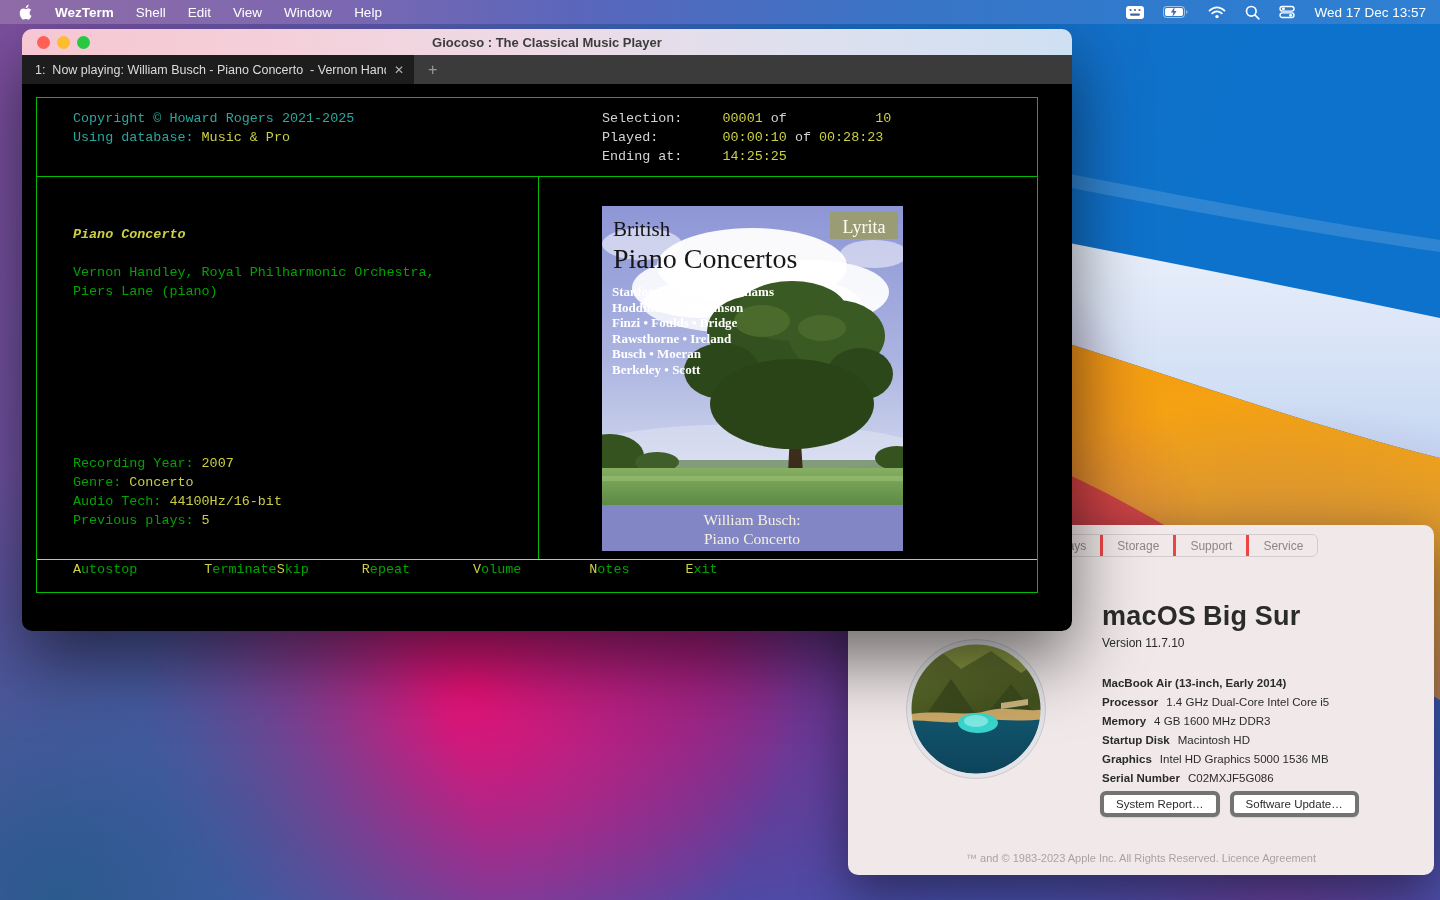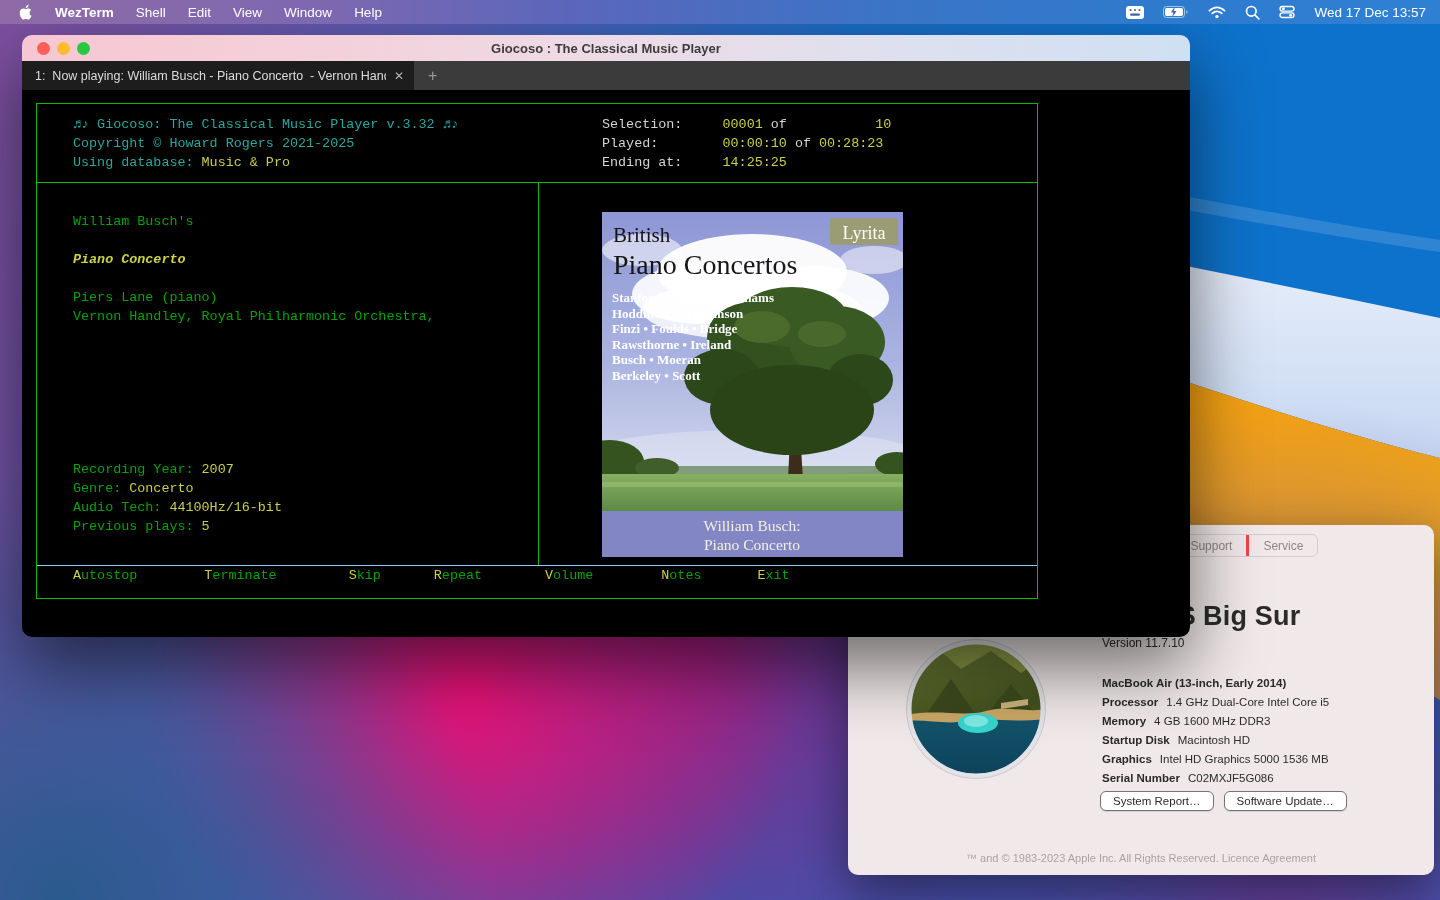--- a/index.html
+++ b/index.html
@@ -30,26 +30,26 @@
   .os-title{font-size:27px;letter-spacing:.2px;color:#2b2b2b}
   .os-title .strong{font-weight:bold}
   .os-title .rest{font-weight:bold;margin-left:7px}
   .os-version{font-size:12px;margin-top:4px;color:#2b2b2b}
   .specs{margin-top:24px;font-size:11.5px;line-height:19px}
   .spec-row{display:flex;white-space:nowrap}
   .spec-label{font-weight:bold}
   .spec-value{margin-left:8px}
   .spec-model{font-weight:bold}
   .about-buttons{position:absolute;left:252px;top:266px;display:flex;gap:10px}
-  .about-btn{background:#fff;border:1px solid #737373;border-radius:6px;padding:3px 12px;font-size:11.5px;color:#2b2b2b;
+  .about-btn{background:#fff;border:4px solid #737373;border-radius:6px;padding:3px 12px;font-size:11.5px;color:#2b2b2b;
     box-shadow:0 1px 1px rgba(0,0,0,.12);white-space:nowrap;font-family:"Liberation Sans",sans-serif}
   .about-footer{position:absolute;left:0;right:0;bottom:11px;text-align:center;font-size:11px;color:#aaa2a3;white-space:nowrap}
 
   
-  .terminal{position:absolute;left:22px;top:35px;width:1168px;height:602px;z-index:20;border-radius:10px;
+  .terminal{position:absolute;left:22px;top:29px;width:1050px;height:602px;z-index:20;border-radius:10px;
     box-shadow:0 30px 70px rgba(0,0,0,.55)}
   .titlebar{height:26px;border-radius:10px 10px 0 0;position:relative;display:flex;align-items:center;justify-content:center;
     background:linear-gradient(90deg,#f6c7d2 0%,#f4d0da 25%,#eddbe6 50%,#dee0ef 75%,#cfe0f3 100%)}
   .traffic{position:absolute;left:15px;top:7px;display:flex;gap:7px}
   .light{width:13px;height:13px;border-radius:50%}
   .light.red{background:#ff5f57}
   .light.yellow{background:#febc2e}
   .light.green{background:#28c840}
   .win-title{font-size:13px;font-weight:bold;color:#3c3c3c}
   .tabbar{height:29px;background:#3b3b3b;display:flex;align-items:stretch;overflow:hidden}
@@ -67,21 +67,21 @@
   .banner{position:absolute;left:36px;top:11px;color:#2aa79f}
   .status{position:absolute;left:565px;top:11px;color:#d4d4d4}
   .tui-main{position:relative;height:382px}
   .vdivider{position:absolute;left:501px;top:0;bottom:0;width:1px;background:#00bc00}
   .np{position:absolute;left:36px;top:29px;color:#00a400}
   .meta{position:absolute;left:36px;top:277px;color:#00a400}
   .album{position:absolute;left:565px;top:29px;width:301px;height:345px}
   .tui-menu{position:relative;height:33px;border-top:1px solid #7dd3fc;display:flex;align-items:flex-start;padding-left:36px;white-space:pre}
   .tmenu-item{display:inline-block}
   .tmenu-item:nth-child(1){margin-right:67px}
-  .tmenu-item:nth-child(2){margin-right:72px}
+  .tmenu-item:nth-child(2){}
   .tmenu-item:nth-child(3){margin-right:53px}
   .tmenu-item:nth-child(4){margin-right:63px}
   .tmenu-item:nth-child(5){margin-right:68px}
   .tmenu-item:nth-child(6){margin-right:56px}
   .yellow{color:#cdcf44}
   .green{color:#00a400}
   .teal{color:#2aa79f}
   .work{color:#cdcf44;font-weight:bold;font-style:italic}
 </style>
 </head>
@@ -223,41 +223,39 @@
       <span class="tab-close">✕</span>
     </div>
     <div class="tab-plus">+</div>
   </div>
 
   <div class="termbody">
     <div class="tui">
 
       <div class="tui-header">
         <div class="banner">
-          <div class="line teal">♬♪ Giocoso: The Classical Music Player v.3.32 ♬♪</div>
           <div class="line teal">Copyright © Howard Rogers 2021-2025</div>
           <div class="line"><span class="teal">Using database: </span><span class="yellow">Music &amp; Pro</span></div>
         </div>
         <div class="status">
           <div class="line"><span>Selection:     </span><span class="yellow">00001</span><span> of           </span><span class="yellow">10</span></div>
           <div class="line"><span>Played:        </span><span class="yellow">00:00:10</span><span> of </span><span class="yellow">00:28:23</span></div>
           <div class="line"><span>Ending at:     </span><span class="yellow">14:25:25</span></div>
         </div>
       </div>
 
       <div class="tui-main">
         <div class="vdivider"></div>
 
         <div class="np">
-          <div class="line green">William Busch's</div>
           <div class="line"></div>
           <div class="line work">Piano Concerto</div>
           <div class="line"></div>
+          <div class="line green">Vernon Handley, Royal Philharmonic Orchestra,</div>
           <div class="line green">Piers Lane (piano)</div>
-          <div class="line green">Vernon Handley, Royal Philharmonic Orchestra,</div>
         </div>
 
         <div class="meta">
           <div class="line"><span class="green">Recording Year: </span><span class="yellow">2007</span></div>
           <div class="line"><span class="green">Genre: </span><span class="yellow">Concerto</span></div>
           <div class="line"><span class="green">Audio Tech: </span><span class="yellow">44100Hz/16-bit</span></div>
           <div class="line"><span class="green">Previous plays: </span><span class="yellow">5</span></div>
         </div>
 
         <div class="album">

